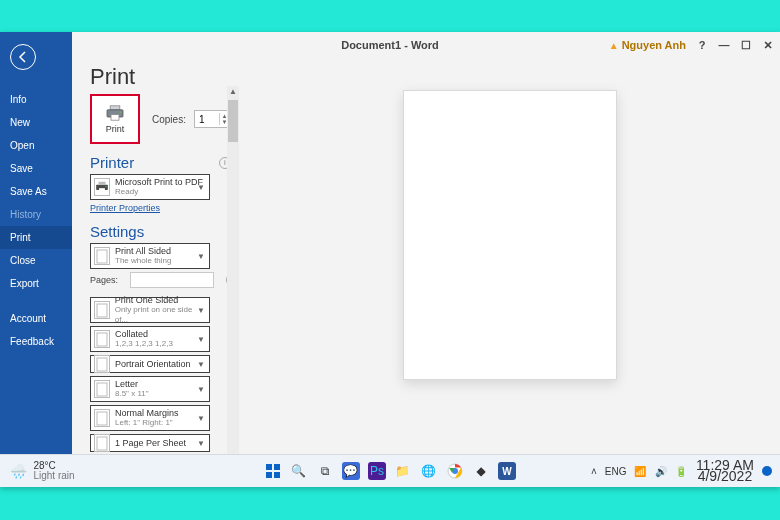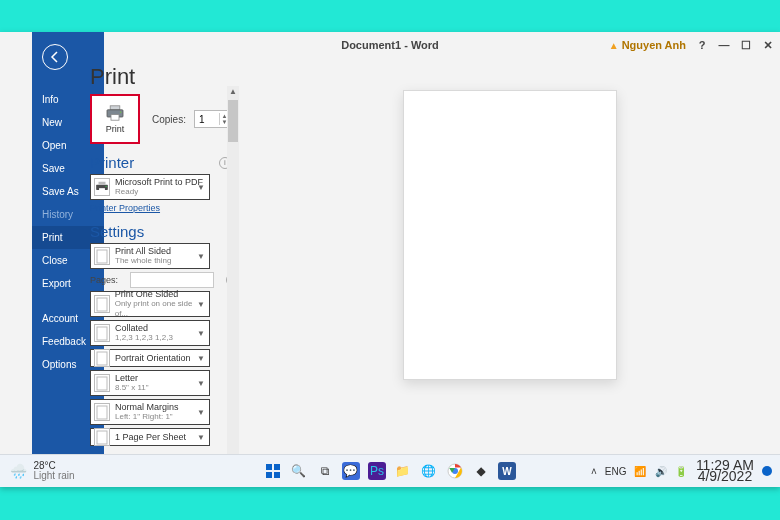--- a/index.html
+++ b/index.html
@@ -14,21 +14,20 @@
   .titlebar .title { position:absolute; left:50%; transform:translateX(-50%); }
   .titlebar .right { position:absolute; right:6px; display:flex; align-items:center; gap:10px; }
   .titlebar .user { color:#b07500; display:flex; align-items:center; gap:3px; }
   .win-btn { width:12px; height:12px; display:flex; align-items:center; justify-content:center; color:#444; font-size:11px; cursor:default;}
   .warn-ico { color:#f0a020; font-size:10px; }
   
   .sidebar {
     position:absolute; left:0; top:0; width:72px; height:455px;
     background:#1b57a6; color:#fff;
     padding-top:8px;
-    margin-left:32px;
   }
   .back-circle {
     width:26px; height:26px; border:1.5px solid #fff; border-radius:50%;
     margin:4px 0 18px 10px; display:flex; align-items:center; justify-content:center;
     font-size:14px; color:#fff; cursor:pointer;
   }
   .nav-item { font-size:10px; padding:6px 10px; cursor:pointer; }
   .nav-item.disabled { color:#93b3db; }
   .nav-item.active { background:#154a91; }
   .nav-sep { height:12px; }
@@ -53,21 +52,21 @@
   .dd {
     width:120px; border:1px solid #404040; background:#fff; display:flex; align-items:center;
     padding:2px 3px; font-size:9px; color:#333; position:relative; margin-bottom:3px; height:26px;
   }
   .dd.short { height:18px; }
   .dd .thumb { width:16px; height:18px; border:1px solid #bbb; margin-right:5px; display:flex; align-items:center; justify-content:center; font-size:8px; color:#888; background:#fff;}
   .dd .txt { display:flex; flex-direction:column; line-height:10px; }
   .dd .txt .t1 { color:#333; }
   .dd .txt .t2 { color:#888; font-size:8px; }
   .dd .chev { position:absolute; right:4px; font-size:8px; color:#666; }
-  .pages-row { display:flex; align-items:center; gap:12px; margin-bottom:3px;}
+  .pages-row { display:flex; align-items:center; gap:12px; margin-bottom:9px;}
   .pages-row .lbl { font-size:9px; color:#444;}
   .pages-row input { width:84px; height:16px; border:1px solid #c9c9c9; font-size:9px; padding:0 3px;}
   .link { font-size:9px; color:#1b57a6; text-decoration:underline; text-align:left; display:block; width:120px; margin:2px 0 4px 0; cursor:pointer;}
   .scrollbar { position:absolute; right:-2px; top:38px; width:12px; height:380px; background:#ececec; }
   .scrollbar .thumb { position:absolute; top:4px; left:1px; width:10px; height:42px; background:#c6c6c6;}
   .scrollbar .arr { position:absolute; left:0; width:12px; height:12px; background:#ececec; font-size:8px; color:#666; text-align:center; line-height:12px;}
   .scrollbar .arr.up{top:-10px;} .scrollbar .arr.dn{bottom:-10px;}
   
   .preview-area { flex:1; position:relative; }
   .preview-page {
@@ -133,21 +132,20 @@
         <div class="nav-item">Save As</div>
         <div class="nav-item disabled">History</div>
         <div class="nav-item active">Print</div>
         <div class="nav-item">Close</div>
         <div class="nav-item">Export</div>
       </div>
     <div class="nav-sep"></div>
     <div id="nav2">
         <div class="nav-item">Account</div>
         <div class="nav-item">Feedback</div>
-        <div class="nav-item">Options</div>
       </div>
   </div>
 
   <div class="main">
 
     <div class="left-col">
       <div class="page-title">Print</div>
 
       <div class="print-row">
         <div class="print-btn">

